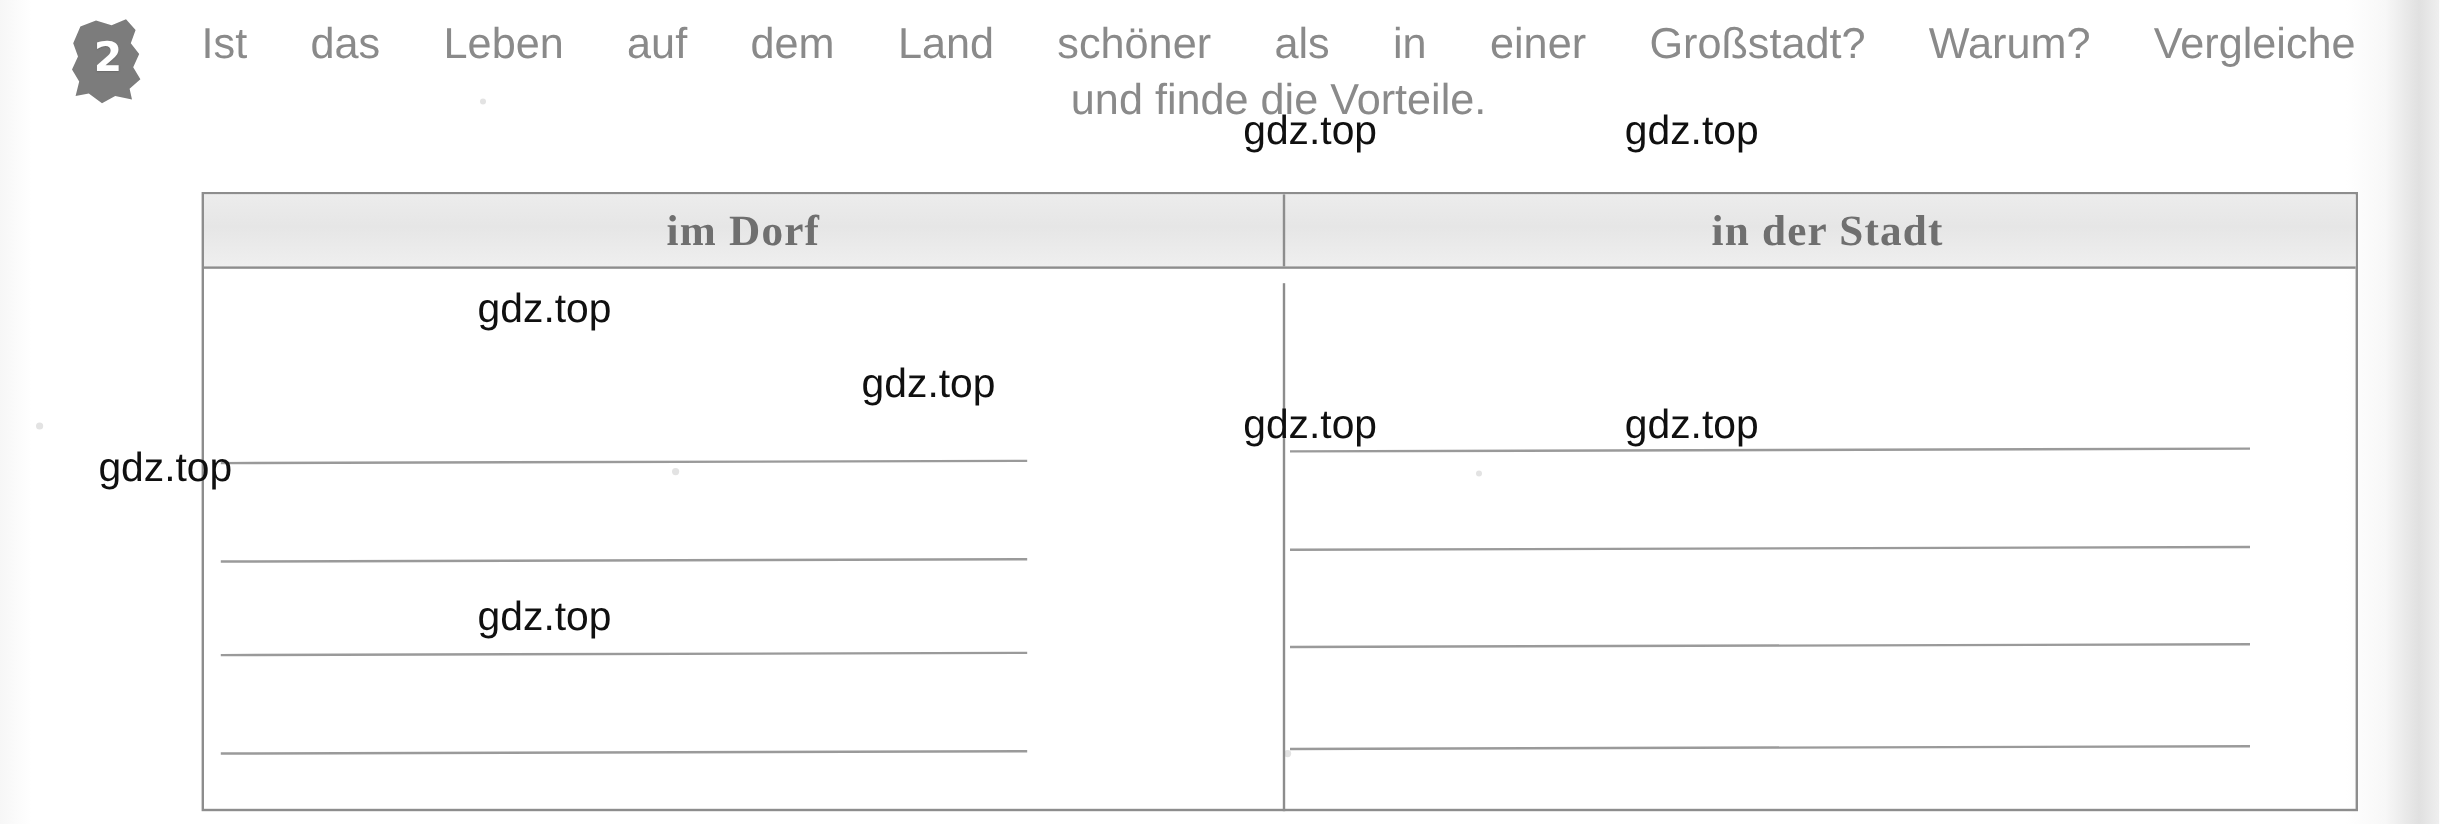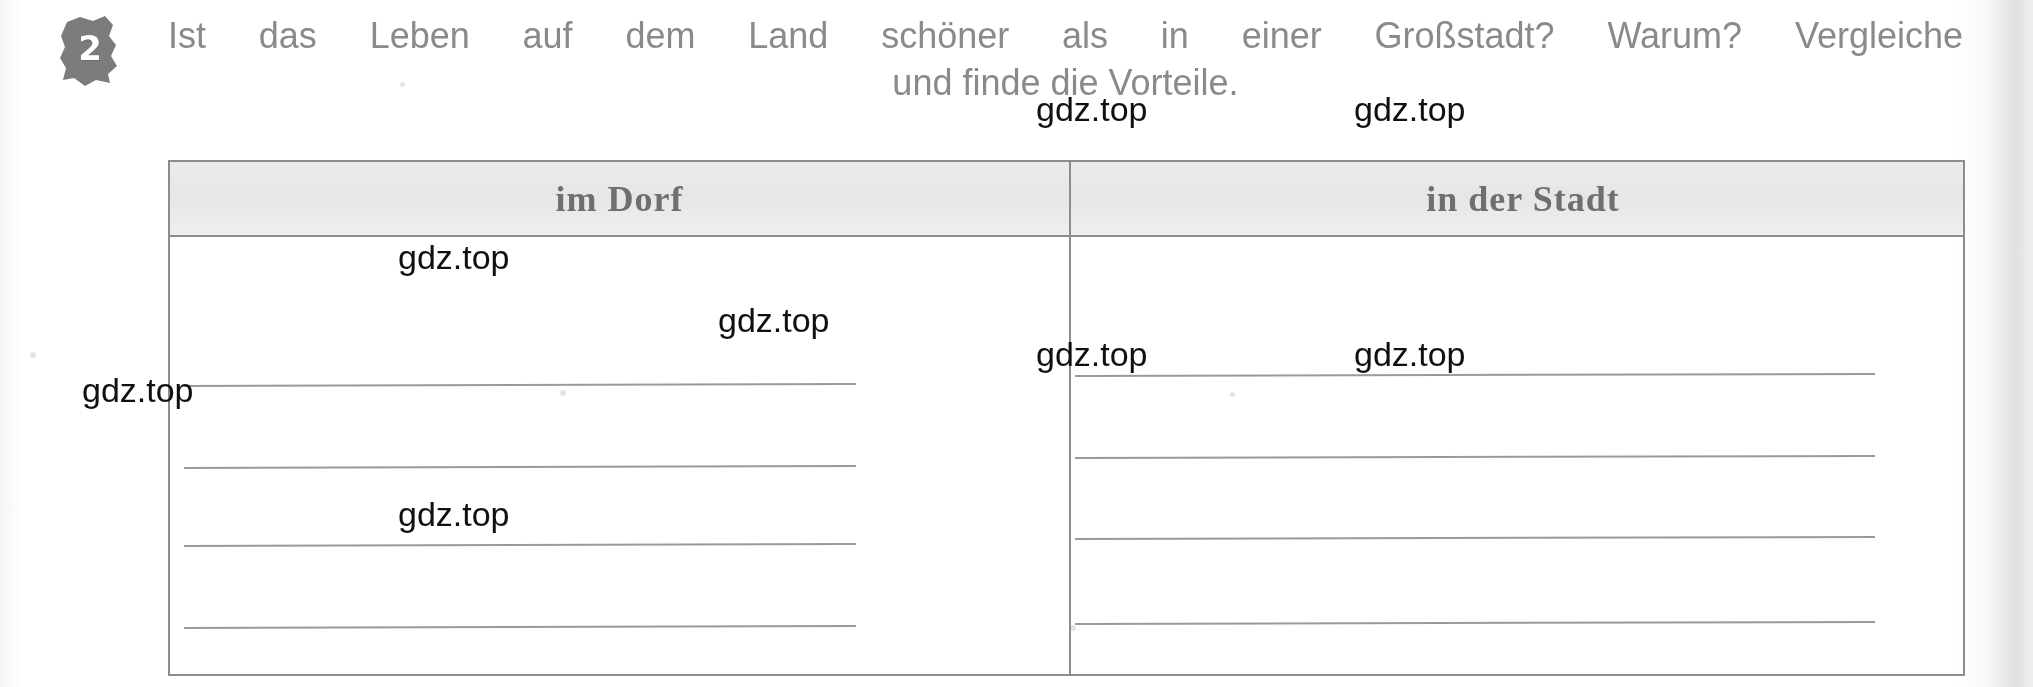--- a/index.html
+++ b/index.html
@@ -94,21 +94,21 @@
     width: 1797px;
     height: 516px;
     border: 2px solid #8d8d8d;
     box-sizing: border-box;
   }
   .tbl-head {
     position: absolute;
     left: 0;
     top: 0;
     width: 100%;
-    height: 75px;
+    height: 62px;
     background: linear-gradient(to bottom, #ececec 0%, #e6e6e6 45%, #efefef 100%);
     border-bottom: 2px solid #8d8d8d;
     box-sizing: border-box;
     display: flex;
   }
   .tbl-head-cell {
     flex: 0 0 auto;
     display: flex;
     align-items: center;
     justify-content: center;

